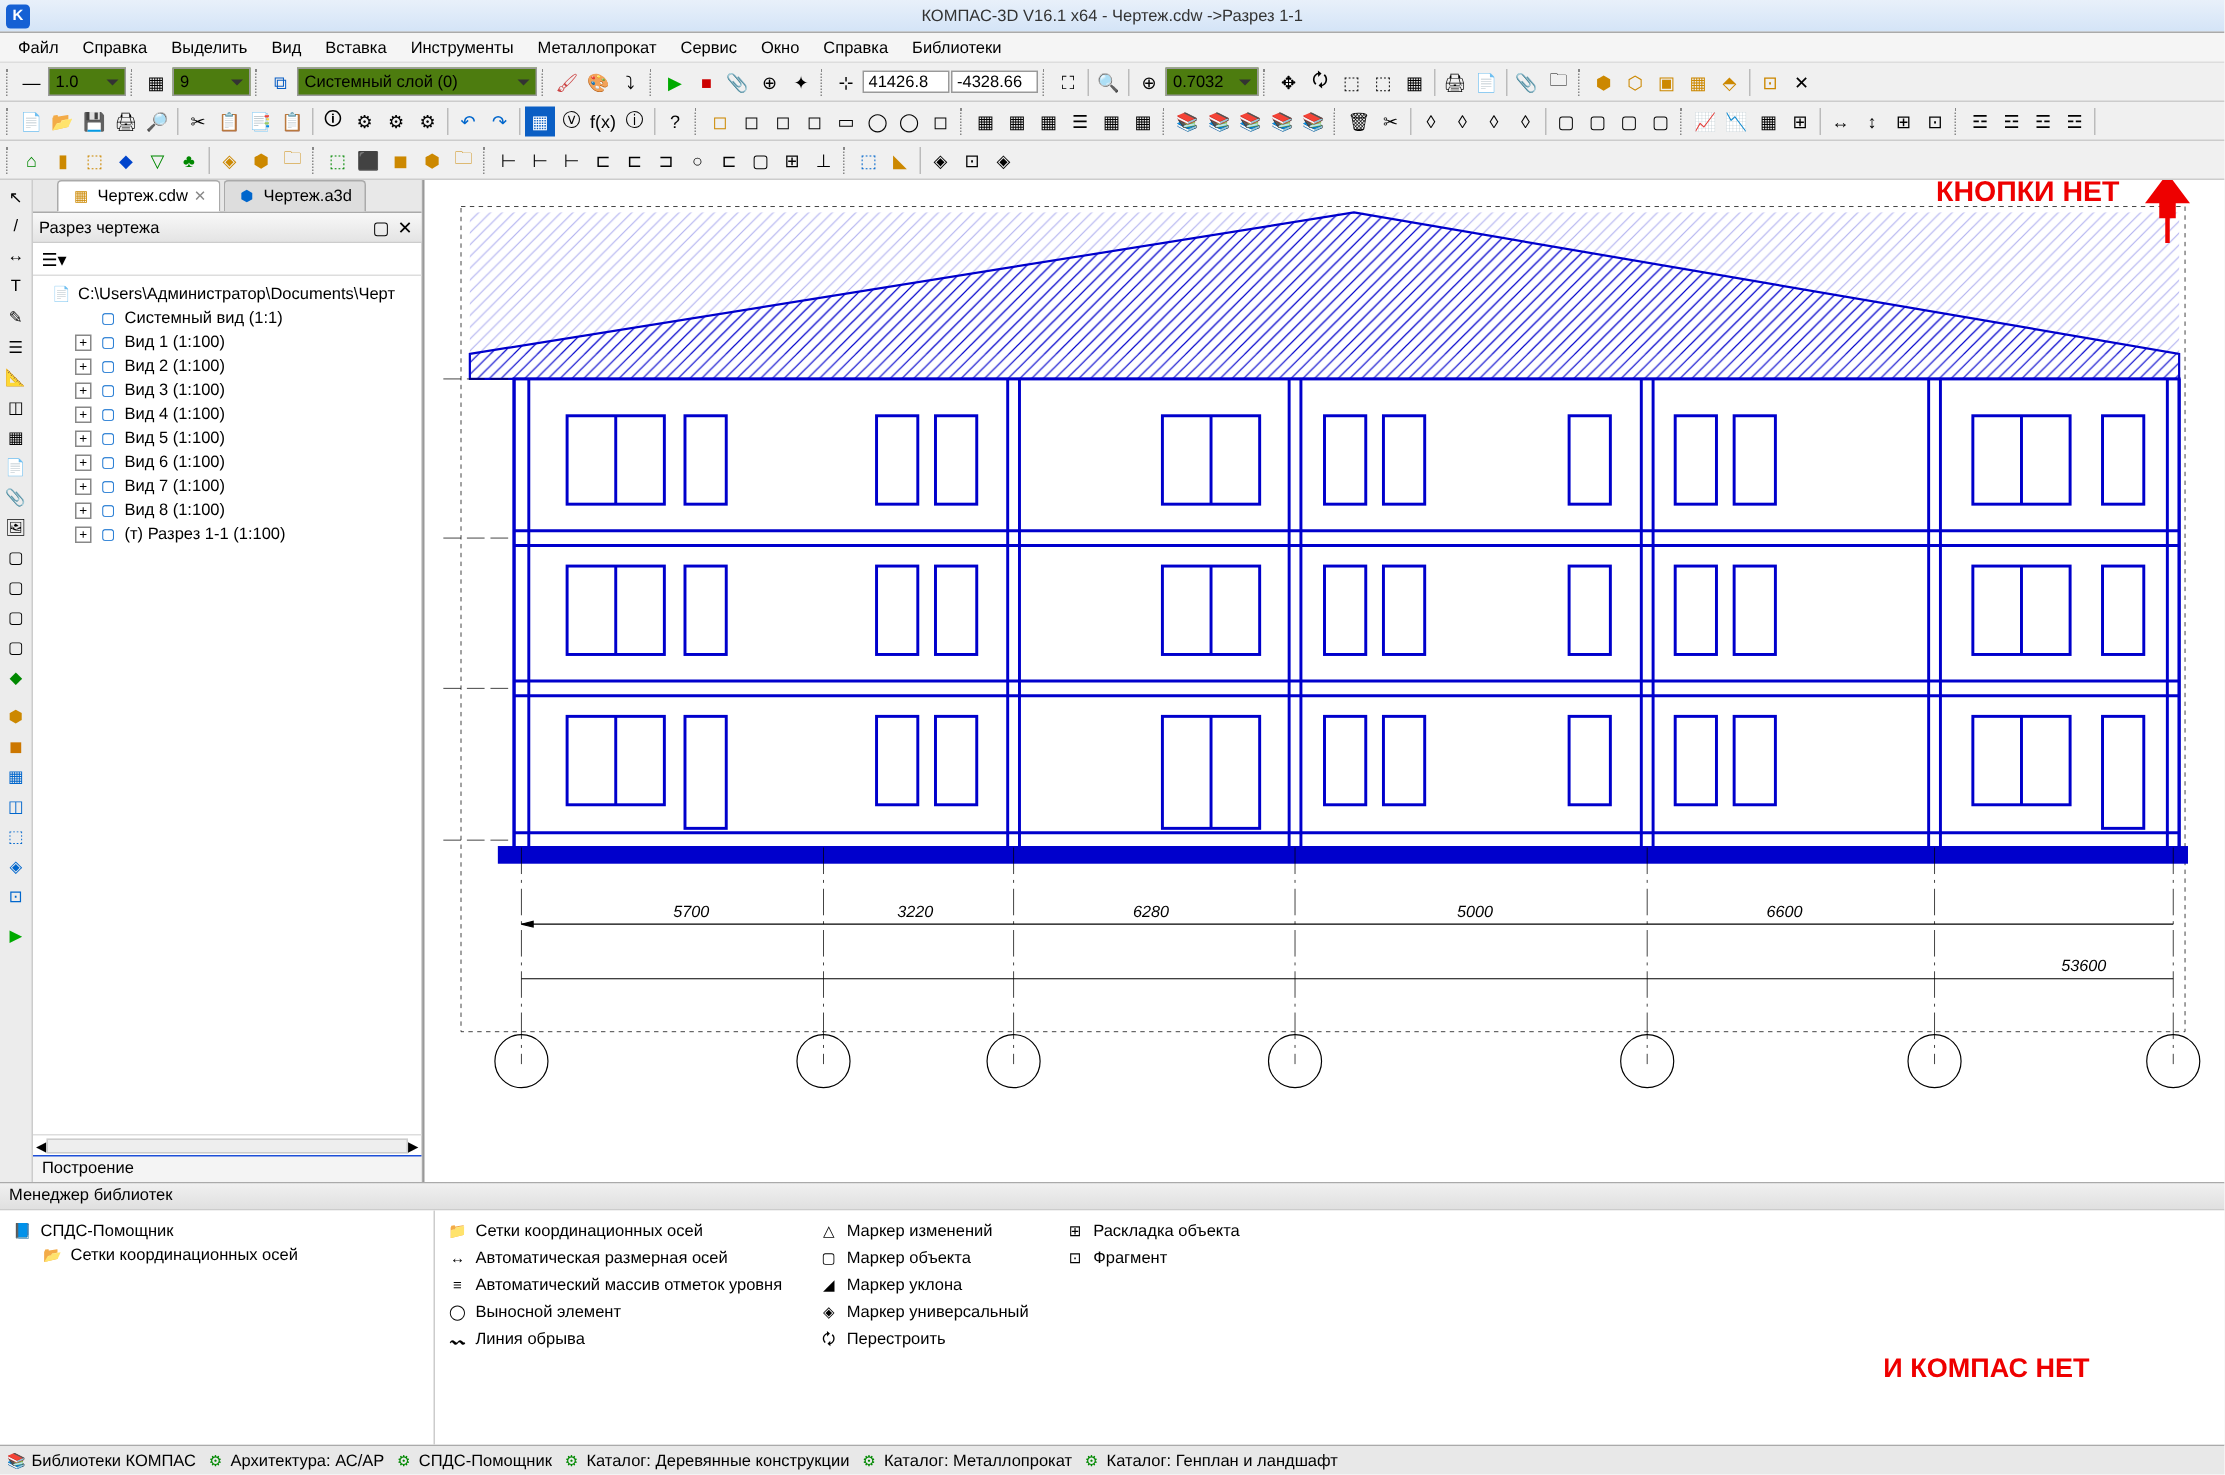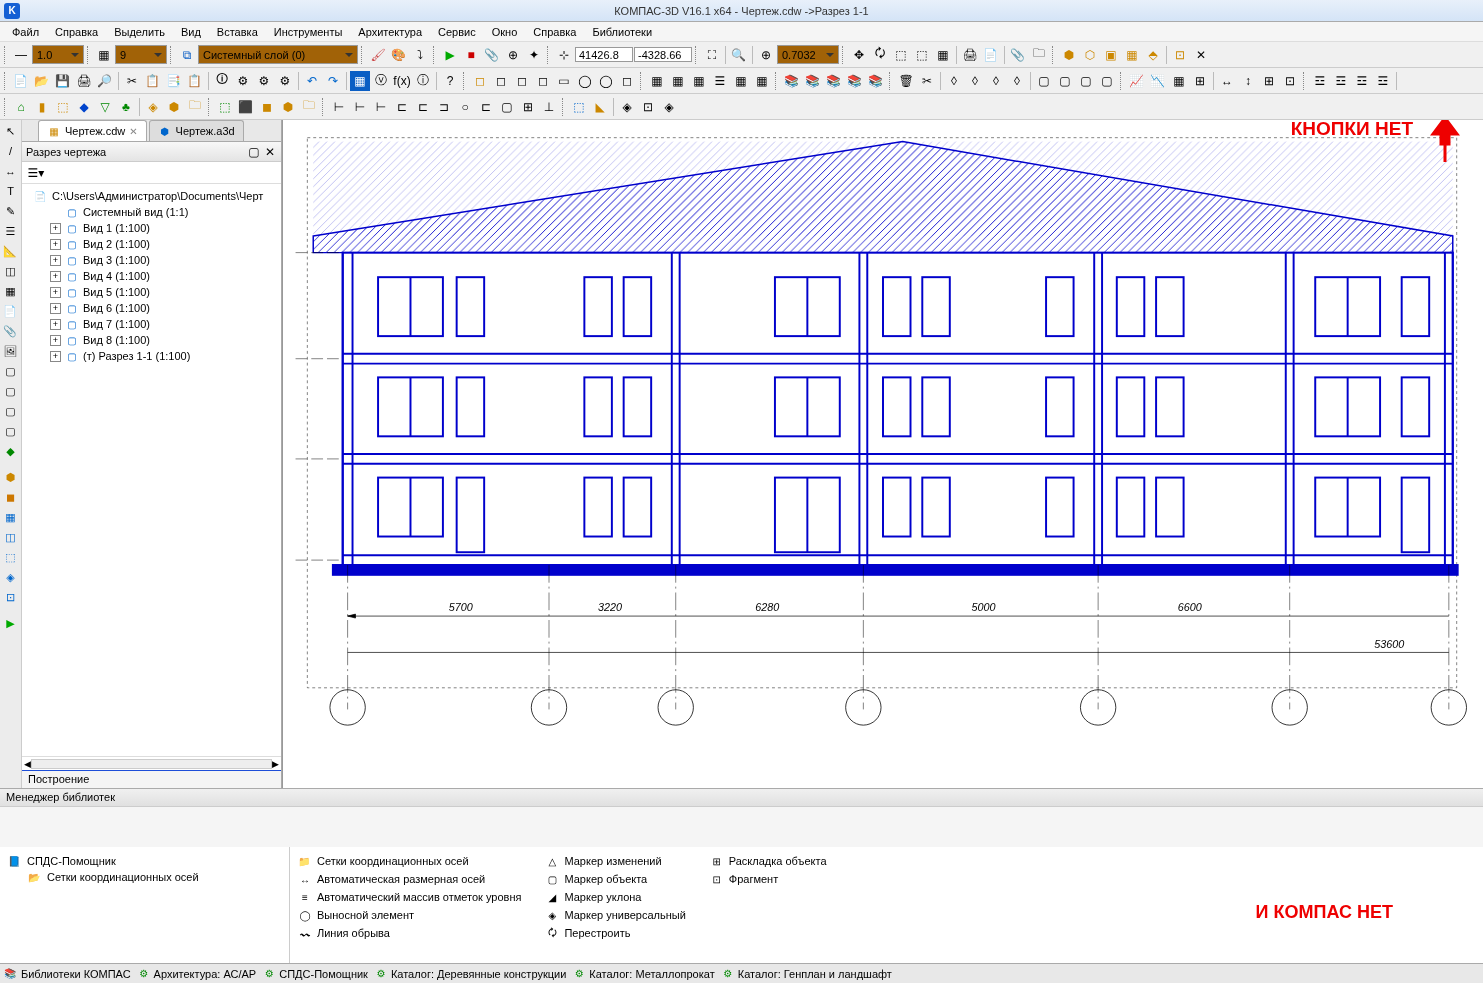--- a/index.html
+++ b/index.html
@@ -5,42 +5,42 @@
 * { margin: 0; padding: 0; box-sizing: border-box; font-family: Tahoma, sans-serif; font-size: 11px; }
 body { background: #f0f0f0; overflow: hidden; width: 1483px; height: 983px; }
 .titlebar { height: 22px; background: linear-gradient(180deg, #e8f0fa 0%, #d4e4f7 100%); display: flex; align-items: center; justify-content: center; color: #333; border-bottom: 1px solid #aaa; }
 .titlebar .logo { position: absolute; left: 4px; width: 16px; height: 16px; background: #1560d4; border-radius: 3px; display: flex; align-items: center; justify-content: center; color: #fff; font-weight: bold; font-size: 10px; }
 .menubar { height: 20px; background: #f5f5f5; display: flex; align-items: center; padding: 0 6px; gap: 4px; border-bottom: 1px solid #ddd; }
 .menubar span { padding: 2px 6px; cursor: default; }
 .toolbar { height: 26px; background: #f0f0f0; display: flex; align-items: center; padding: 0 2px; gap: 1px; border-bottom: 1px solid #ccc; flex-wrap: nowrap; overflow: hidden; }
 .tb-btn { width: 20px; height: 20px; display: inline-flex; align-items: center; justify-content: center; border: 1px solid transparent; cursor: pointer; font-size: 12px; }
 .tb-sep { width: 1px; height: 18px; background: #bbb; margin: 0 2px; }
 .tb-grip { width: 4px; height: 18px; border-left: 1px dotted #888; margin: 0 2px; }
-.combo { height: 19px; border: 1px solid #999; background: #a16207; padding: 0 16px 0 4px; display: inline-flex; align-items: center; position: relative; font-size: 11px; white-space: nowrap; }
+.combo { height: 19px; border: 1px solid #999; background: #4d7c0f; padding: 0 16px 0 4px; display: inline-flex; align-items: center; position: relative; font-size: 11px; white-space: nowrap; }
 .combo::after { content: ''; position: absolute; right: 4px; top: 7px; border-left: 4px solid transparent; border-right: 4px solid transparent; border-top: 4px solid #333; }
 .coord-input { width: 58px; height: 15px; border: 1px solid #999; background: #fff; padding: 0 3px; font-size: 11px; }
 .main-area { display: flex; height: 668px; }
 .left-toolbar { width: 22px; background: #ececec; border-right: 1px solid #ccc; display: flex; flex-direction: column; align-items: center; padding-top: 2px; gap: 2px; }
 .left-toolbar .tb-btn { width: 18px; height: 18px; font-size: 11px; }
 .tree-panel { width: 260px; background: #fff; border-right: 1px solid #aaa; display: flex; flex-direction: column; }
 .tabs-row { height: 22px; background: #e8e8e8; display: flex; align-items: flex-end; border-bottom: 1px solid #aaa; padding-left: 16px; }
 .doc-tab { padding: 3px 8px; background: #fff; border: 1px solid #aaa; border-bottom: none; margin-right: 2px; display: flex; align-items: center; gap: 4px; font-size: 11px; border-radius: 3px 3px 0 0; }
 .doc-tab.inactive { background: #ddd; }
 .doc-tab .close-x { color: #888; font-size: 10px; cursor: pointer; }
 .tree-header { height: 20px; background: linear-gradient(#f8f8f8,#e4e4e4); border-bottom: 1px solid #ccc; display: flex; align-items: center; justify-content: space-between; padding: 0 4px; font-size: 11px; }
 .tree-tools { height: 22px; border-bottom: 1px solid #ddd; display: flex; align-items: center; padding: 0 4px; gap: 4px; }
 .tree-body { flex: 1; overflow: auto; padding: 4px; }
 .tree-item { display: flex; align-items: center; gap: 4px; padding: 1px 0; white-space: nowrap; font-size: 11px; }
 .tree-item .exp { width: 11px; height: 11px; border: 1px solid #888; display: inline-flex; align-items: center; justify-content: center; font-size: 9px; line-height: 1; cursor: pointer; }
 .tree-item.lvl1 { padding-left: 8px; }
 .tree-item.lvl2 { padding-left: 24px; }
 .tree-foot-tab { height: 18px; border-top: 1px solid #1d4ed8; padding: 2px 6px; background: #f4f4f4; font-size: 11px; }
 .canvas-area { flex: 1; background: #fff; position: relative; overflow: hidden; border-left: 1px solid #999; }
 .annotation-arrow { position: absolute; color: #e00; font-weight: bold; font-size: 18px; }
-.lib-manager { height: 175px; background: #f5f5f5; border-top: 1px solid #aaa; display: flex; flex-direction: column; gap: 40px; }
+.lib-manager { height: 175px; background: #f5f5f5; border-top: 1px solid #aaa; display: flex; flex-direction: column; }
 .lib-header { height: 18px; background: linear-gradient(#f0f0f0,#e0e0e0); border-bottom: 1px solid #ccc; padding: 2px 6px; font-size: 11px; }
 .lib-body { flex: 1; display: flex; background: #fff; }
 .lib-tree { width: 290px; border-right: 1px solid #ccc; padding: 6px; }
 .lib-items { flex: 1; display: flex; padding: 6px; gap: 20px; position: relative; }
 .lib-col { display: flex; flex-direction: column; gap: 2px; }
 .lib-item { display: flex; align-items: center; gap: 5px; padding: 1px 2px; font-size: 11px; white-space: nowrap; }
 .statusbar { height: 20px; background: #e8e8e8; border-top: 1px solid #aaa; display: flex; align-items: center; padding: 0 4px; gap: 6px; font-size: 11px; }
 .status-item { display: flex; align-items: center; gap: 3px; }
 .small-icon { width: 14px; height: 14px; display: inline-flex; align-items: center; justify-content: center; font-size: 10px; }
 svg.drawing { width: 100%; height: 100%; }
@@ -53,21 +53,21 @@
   <span>КОМПАС-3D V16.1 x64 - Чертеж.cdw -&gt;Разрез 1-1</span>
 </div>
 
 <div class="menubar">
   <span>Файл</span>
   <span>Справка</span>
   <span>Выделить</span>
   <span>Вид</span>
   <span>Вставка</span>
   <span>Инструменты</span>
-  <span>Архитектура</span>
+  <span>Металлопрокат</span>
   <span>Сервис</span>
   <span>Окно</span>
   <span>Справка</span>
   <span>Библиотеки</span>
 </div>
 
 <div class="toolbar">
   <span class="tb-grip"></span>
   <span class="tb-btn">—</span>
   <span class="combo" style="width:52px">1.0</span>

